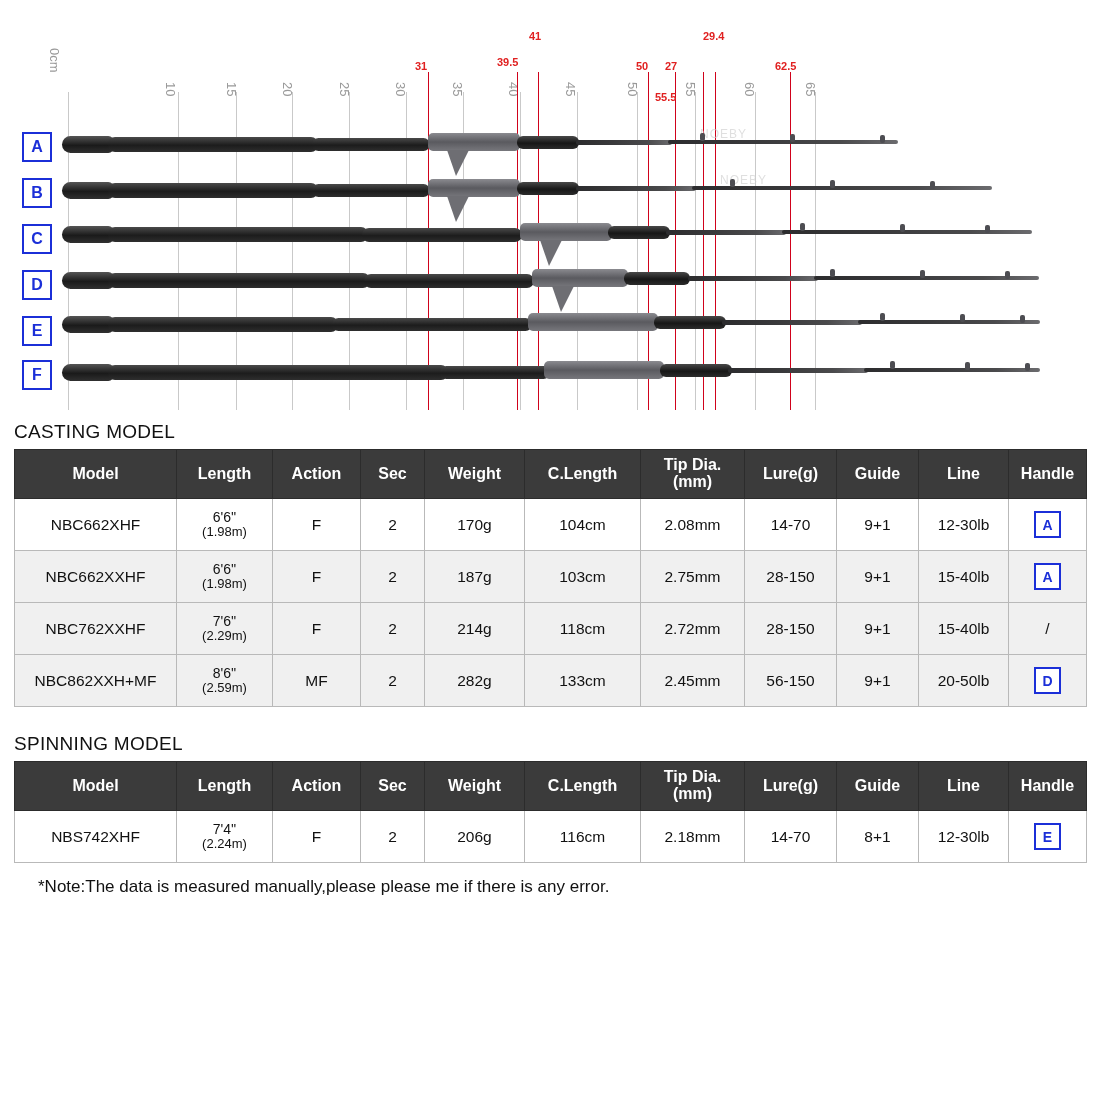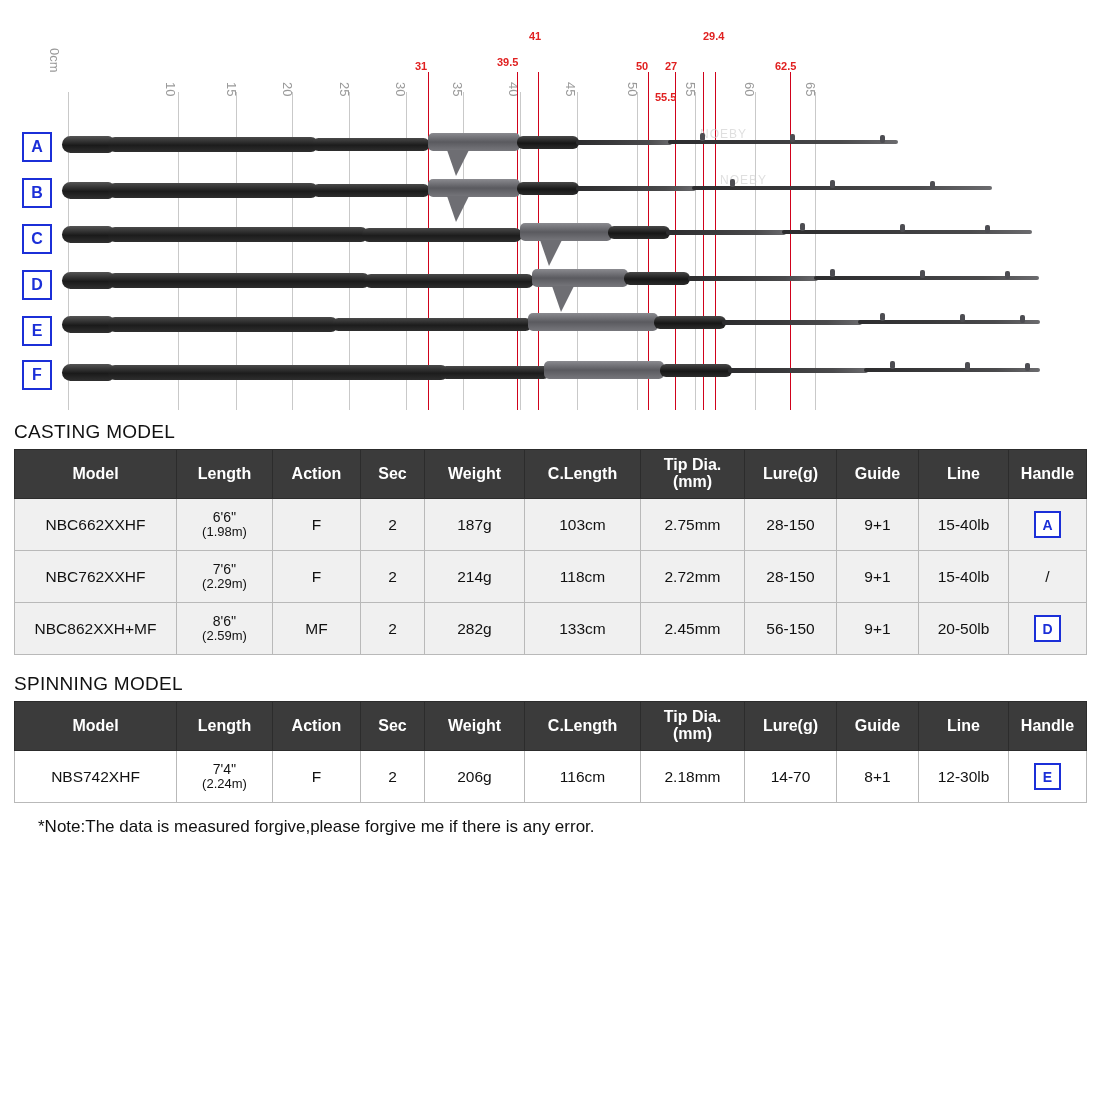--- a/index.html
+++ b/index.html
@@ -320,20 +320,36 @@
           <span>Tip Dia.</span><br>
           <span>(mm)</span>
         </th>
         <th>Lure(g)</th>
         <th>Guide</th>
         <th>Line</th>
         <th>Handle</th>
       </tr>
     </thead>
     <tbody>
+      <tr>
+        <td>NBC662XHF</td>
+        <td>
+          <div class="len-main">6'6''</div>
+          <div class="len-sub">(1.98m)</div>
+        </td>
+        <td>F</td>
+        <td>2</td>
+        <td>170g</td>
+        <td>104cm</td>
+        <td>2.08mm</td>
+        <td>14-70</td>
+        <td>9+1</td>
+        <td>12-30lb</td>
+        <td><span class="handle-tag">A</span></td>
+      </tr>
       <tr class="alt">
         <td>NBC662XXHF</td>
         <td>
           <div class="len-main">6'6''</div>
           <div class="len-sub">(1.98m)</div>
         </td>
         <td>F</td>
         <td>2</td>
         <td>187g</td>
         <td>103cm</td>
@@ -371,21 +387,21 @@
         <td>133cm</td>
         <td>2.45mm</td>
         <td>56-150</td>
         <td>9+1</td>
         <td>20-50lb</td>
         <td><span class="handle-tag">D</span></td>
       </tr>
     </tbody>
   </table>
 
-  <div class="sect-title" style="margin-top:18px;">SPINNING MODEL</div>
+  <div class="sect-title" style="margin-top:26px;">SPINNING MODEL</div>
   <table>
     <colgroup>
       <col class="c-model">
         <col class="c-length">
         <col class="c-action">
         <col class="c-sec">
         <col class="c-weight">
       <col class="c-clength">
         <col class="c-tip">
         <col class="c-lure">
@@ -424,14 +440,14 @@
         <td>116cm</td>
         <td>2.18mm</td>
         <td>14-70</td>
         <td>8+1</td>
         <td>12-30lb</td>
         <td><span class="handle-tag">E</span></td>
       </tr>
     </tbody>
   </table>
 
-  <div class="note">*Note:The data is measured forgive,please forgive me if there is any error.</div>
+  <div class="note">*Note:The data is measured manually,please please me if there is any error.</div>
 </div>
 
 </body></html>

